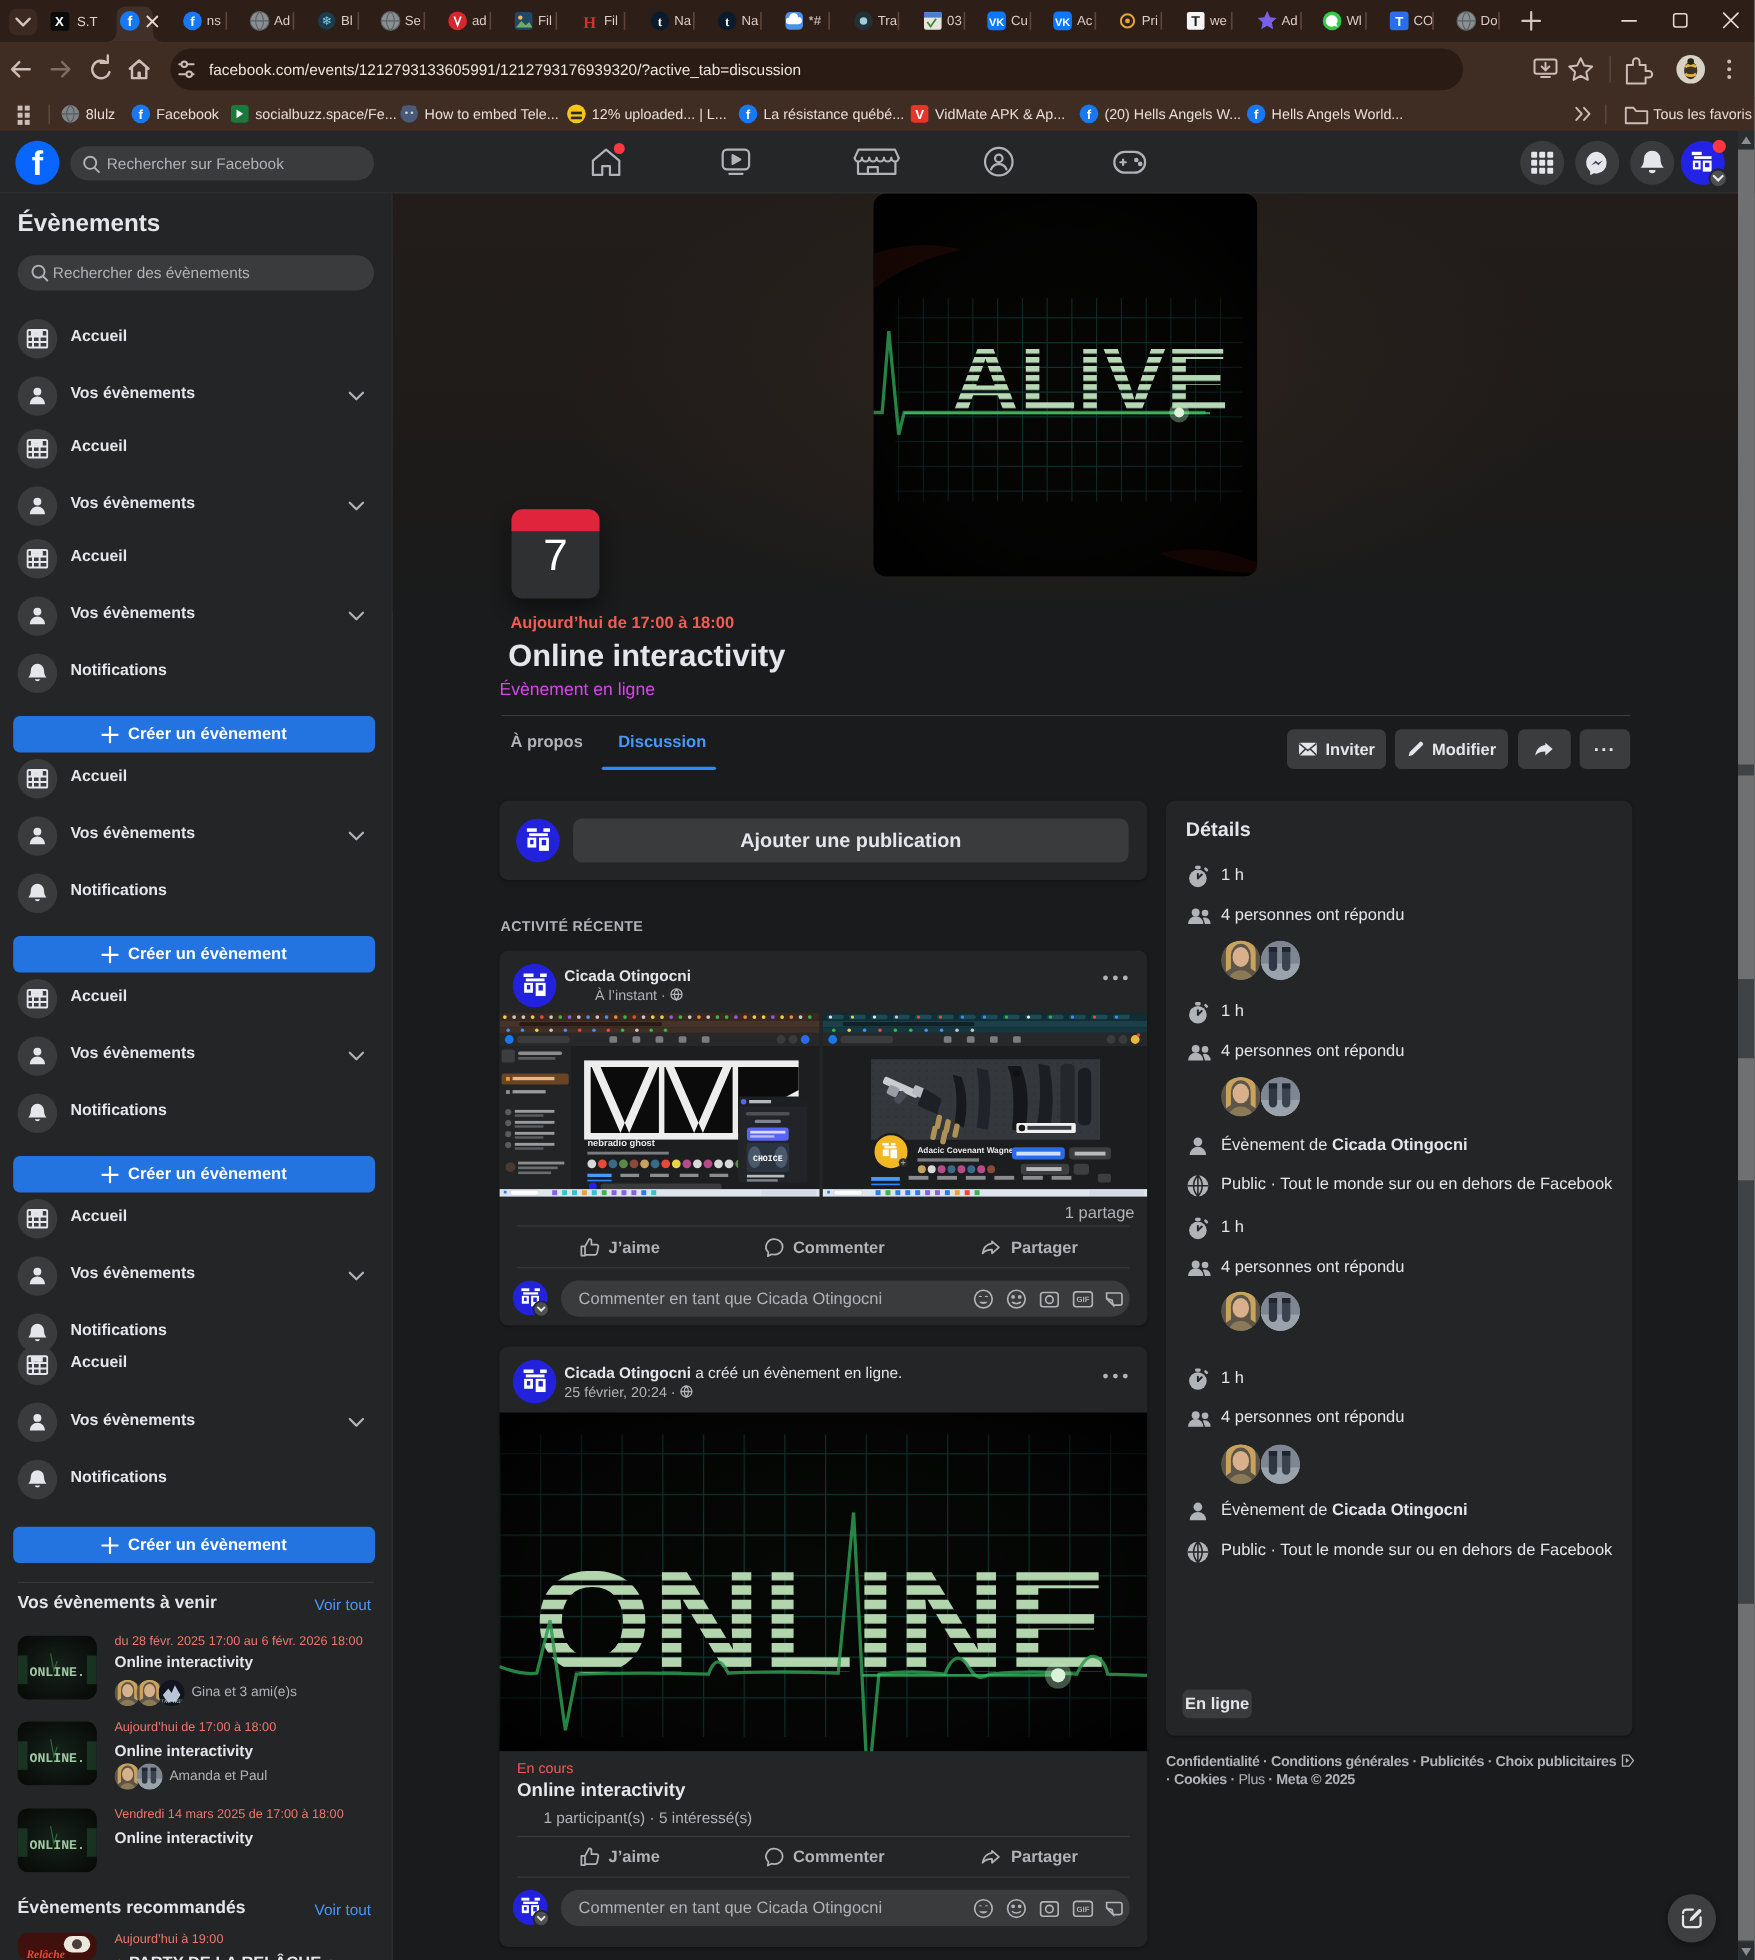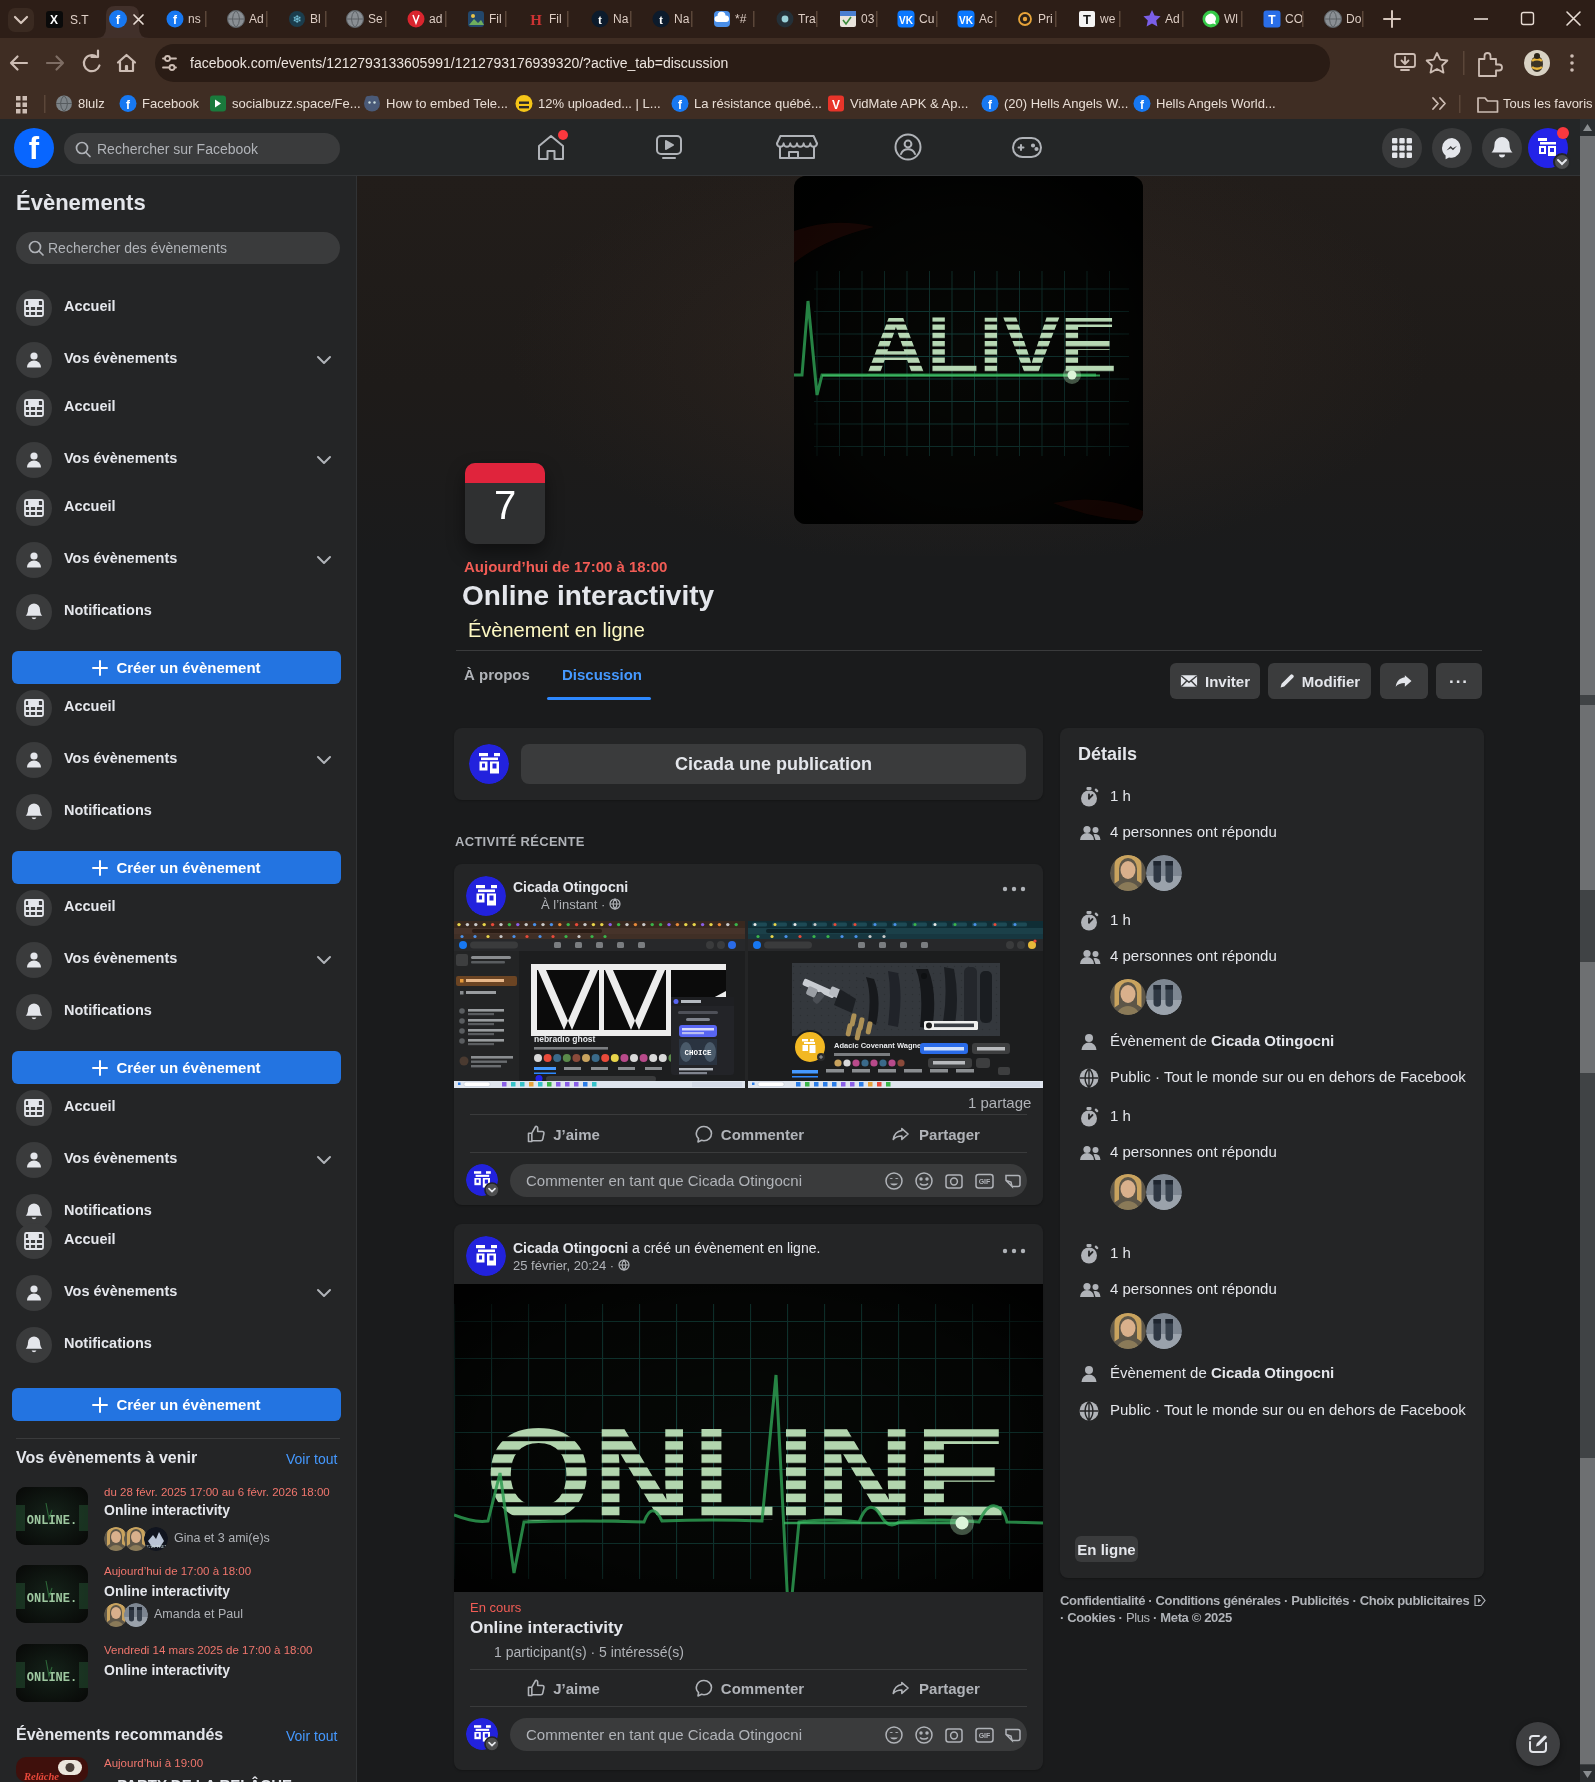--- a/index.html
+++ b/index.html
@@ -565,21 +565,21 @@
       <circle cx="278" cy="199" r="4.5" fill="#eefbe9"></circle>
       <circle cx="278" cy="199" r="9" fill="#b8e8bc" opacity="0.35"></circle>
     </svg>
 <div class="c" style="left:465px;top:463px;width:80px;height:81px;background:#2f3031;border-radius:10px;box-shadow:0 8px 18px rgba(0,0,0,.45)"></div>
 <div class="c" style="left:465px;top:463px;width:80px;height:20px;background:#e0243c;border-radius:10px 10px 0 0"></div>
 <div class="c" style="left:465px;top:483px;font-size:40px;font-weight:400;color:#fff;white-space:nowrap;">
       <div style="width:80px;text-align:center">7</div>
     </div>
 <div class="c" style="left:464px;top:558px;font-size:15px;font-weight:700;color:#f25c55;white-space:nowrap;">Aujourd’hui de 17:00 à 18:00</div>
 <div class="c" style="left:462px;top:580px;font-size:28px;font-weight:800;color:#e4e6eb;white-space:nowrap;">Online interactivity</div>
-<div class="c" style="left:468px;top:619px;font-size:20px;font-weight:400;color:#fef9c3;white-space:nowrap;">Évènement en ligne</div>
+<div class="c" style="left:454px;top:619px;font-size:16px;font-weight:400;color:#d946ef;white-space:nowrap;">Évènement en ligne</div>
 <div class="c" style="left:456px;top:650px;width:1026px;height:1px;background:#3a3b3c"></div>
 <div class="c" style="left:464px;top:666px;font-size:15px;font-weight:600;color:#b0b3b8;white-space:nowrap;">À propos</div>
 <div class="c" style="left:562px;top:666px;font-size:15px;font-weight:600;color:#4599ff;white-space:nowrap;">Discussion</div>
 <div class="c" style="left:547px;top:697px;width:104px;height:3px;background:#2d88ff;border-radius:2px"></div>
 <div class="c" style="left:1170px;top:663px;width:90px;height:36px;background:#3b3c3d;border-radius:6px;display:flex;align-items:center;justify-content:center;color:#e4e6eb;font-size:15px;font-weight:600;white-space:nowrap"><svg width="18" height="18" viewBox="0 0 20 20" style="margin-right:7px">
         <rect x="1" y="3.5" width="18" height="13" rx="1.5" fill="#e4e6eb"></rect>
         <path d="M1.5 4.5 l8.5 7 l8.5 -7 M1.5 16 l6.5 -6.5 M18.5 16 l-6.5 -6.5" stroke="#3b3c3d" stroke-width="1.6" fill="none"></path>
       </svg>Inviter</div>
 <div class="c" style="left:1268px;top:663px;width:103px;height:36px;background:#3b3c3d;border-radius:6px;display:flex;align-items:center;justify-content:center;color:#e4e6eb;font-size:15px;font-weight:600;white-space:nowrap"><svg width="16" height="16" viewBox="0 0 20 20" style="margin-right:7px">
         <path d="M2 18 l1.2 -4.6 L14.5 2.1 a1.8 1.8 0 0 1 2.6 0 l.8 .8 a1.8 1.8 0 0 1 0 2.6 L6.6 16.8 z" fill="#e4e6eb"></path>
@@ -598,21 +598,21 @@
       <g fill="#fff">
         <rect x="10" y="9" width="9" height="3.2"></rect>
         <rect x="12" y="13.5" width="17" height="2.6"></rect>
         <rect x="10.5" y="17.5" width="8" height="9"></rect>
         <rect x="13" y="19.5" width="3" height="4" fill="#2222dd"></rect>
         <rect x="21" y="17.5" width="9" height="12"></rect>
         <rect x="23.5" y="19.5" width="4" height="5" fill="#2222dd"></rect>
         <rect x="25" y="9" width="6" height="3.2"></rect>
       </g>
     </svg>
-<div class="c" style="left:521px;top:744px;width:505px;height:40px;background:#3a3b3c;border-radius:8px;display:flex;align-items:center;justify-content:center;color:#e4e6eb;font-size:18px;font-weight:600">Cicada une publication</div>
+<div class="c" style="left:521px;top:744px;width:505px;height:40px;background:#3a3b3c;border-radius:8px;display:flex;align-items:center;justify-content:center;color:#e4e6eb;font-size:18px;font-weight:600">Ajouter une publication</div>
 <div class="c" style="left:455px;top:834px;font-size:13px;font-weight:700;color:#b0b3b8;white-space:nowrap;letter-spacing:0.3px">ACTIVITÉ RÉCENTE</div>
 <div class="card" style="left:454px;top:864px;width:589px;height:341px"></div>
 <svg class="av" style="left:466px;top:876px" width="40" height="40" viewBox="0 0 40 40">
       <circle cx="20" cy="20" r="20" fill="#2222dd"></circle>
       <g fill="#fff">
         <rect x="10" y="9" width="9" height="3.2"></rect>
         <rect x="12" y="13.5" width="17" height="2.6"></rect>
         <rect x="10.5" y="17.5" width="8" height="9"></rect>
         <rect x="13" y="19.5" width="3" height="4" fill="#2222dd"></rect>
         <rect x="21" y="17.5" width="9" height="12"></rect>

